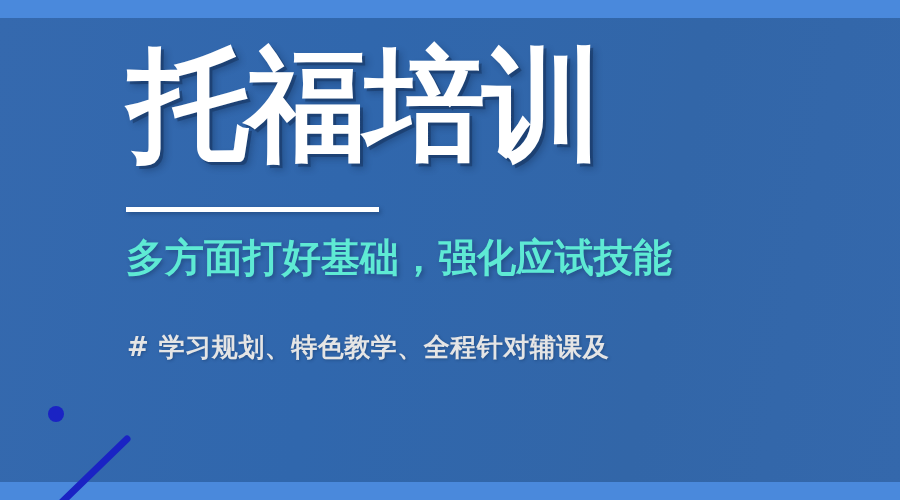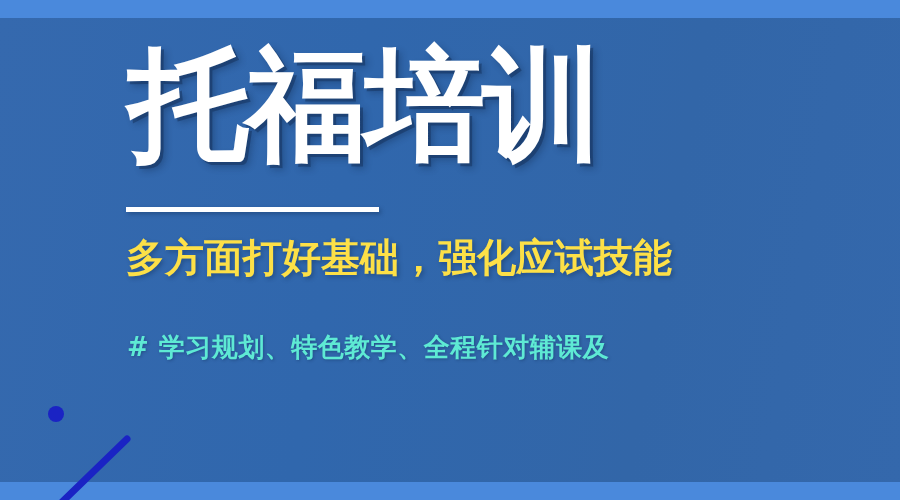--- a/index.html
+++ b/index.html
@@ -86,34 +86,34 @@
     box-shadow: 2px 2px 4px rgba(12,35,70,0.35);
   }
 
   .subtitle {
     position: absolute;
     left: 126px;
     top: 236px;
     font-size: 39px;
     line-height: 1.15;
     font-weight: 700;
-    color: #fde047;
+    color: #5eead4;
     letter-spacing: 0px;
     white-space: nowrap;
     text-shadow: 2px 2px 4px rgba(12,35,70,0.35);
   }
 
   .tagline {
     position: absolute;
     left: 127px;
     top: 328px;
     font-size: 26px;
     line-height: 38px;
     font-weight: 700;
-    color: #5eead4;
+    color: #e5e5e5;
     letter-spacing: 0.5px;
     text-shadow: 1px 1px 3px rgba(12,35,70,0.35);
   }
   .tagline .tl-line { display: block; white-space: nowrap; }
 </style>
 </head>
 <body>
 
 <div id="poster">
 

